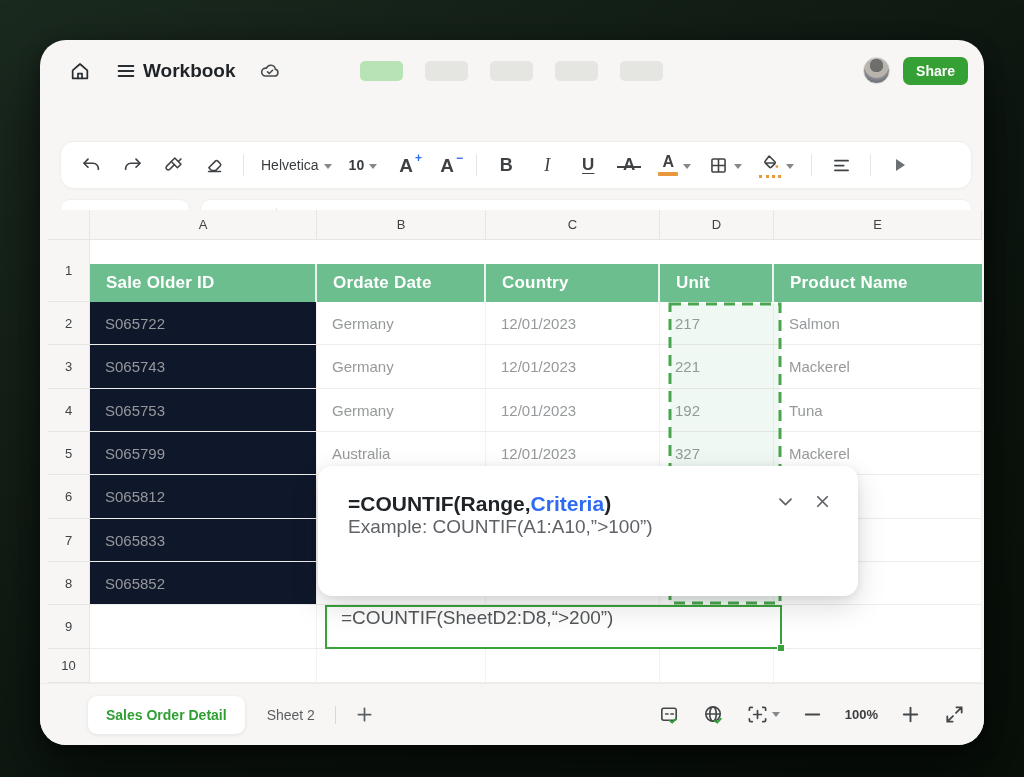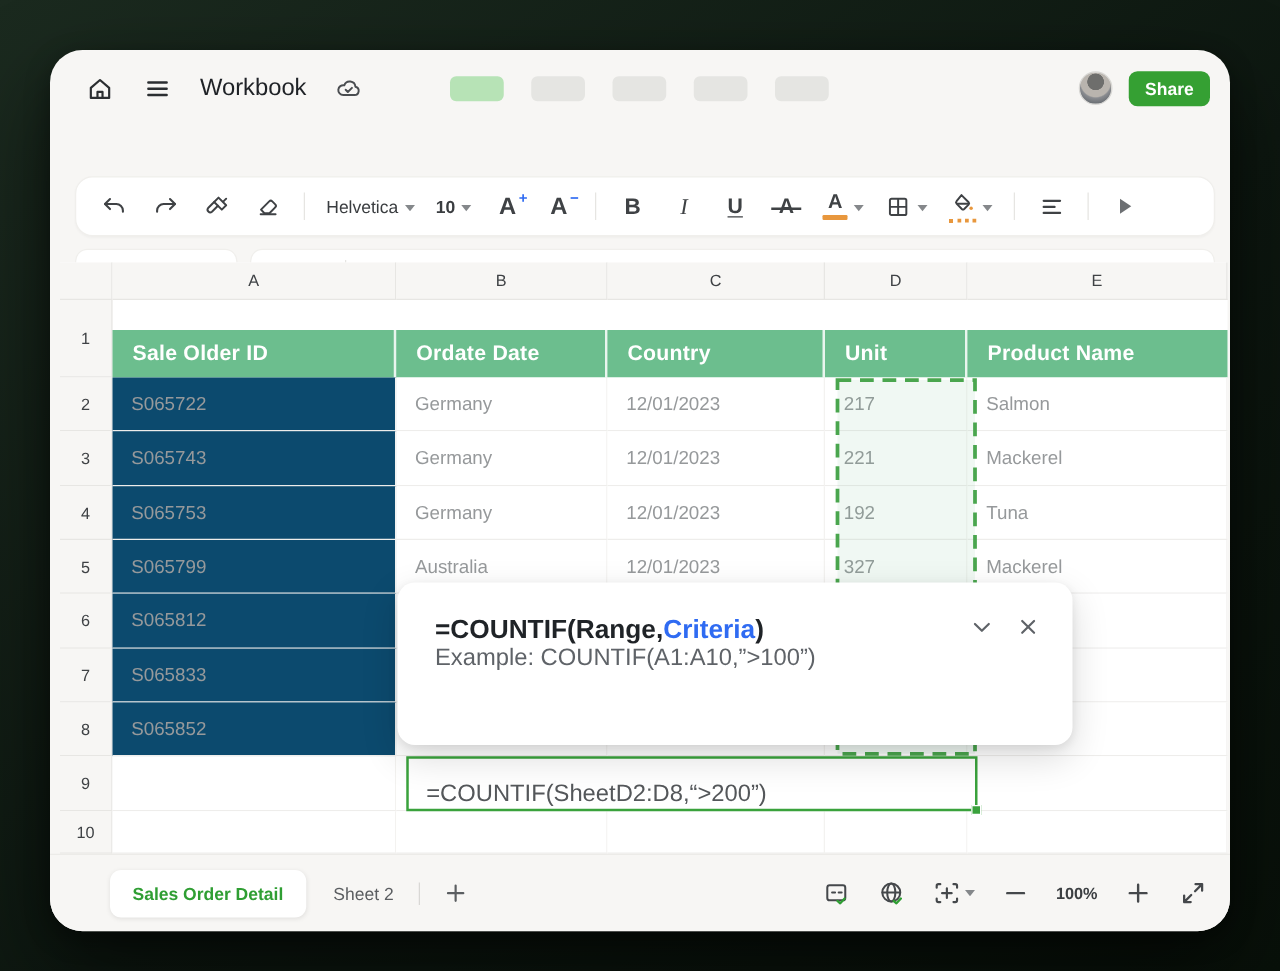--- a/index.html
+++ b/index.html
@@ -13,21 +13,21 @@
     position:absolute; left:40px; top:40px; width:944px; height:705px;
     background:#f7f6f4; border-radius:26px;
     box-shadow:0 30px 70px rgba(0,0,0,.55), 0 6px 20px rgba(0,0,0,.35);
     overflow:hidden;
   }
   
   .titlebar{position:relative; height:62px; display:flex; align-items:center; padding:0 16px 0 28px;}
   .tb-icon{width:24px;height:24px;color:#2b2e31;display:flex;align-items:center;justify-content:center;}
   .tb-icon svg{width:22px;height:22px;}
   .hamburger{margin-left:22px;}
-  .doc-title{margin-left:22px;font-size:19px;font-weight:400;color:#1f2226;}
+  .doc-title{margin-left:5px;font-size:19px;font-weight:700;color:#1f2226;}
   .cloud{margin-left:22px;color:#4a4d50;}
   .pills{position:absolute;left:320px;top:21px;display:flex;gap:22px;}
   .pill{width:43px;height:20px;border-radius:5px;background:#e5e5e2;}
   .pill.green{background:#b7e3b6;}
   .tb-right{margin-left:auto;display:flex;align-items:flex-start;gap:13px;}
   .avatar{width:27px;height:27px;border-radius:50%;
     background:radial-gradient(circle at 50% 30%, #6e6e6c 0 30%, #b9b4ae 32% 55%, #8a8c90 60%, #4c5258 100%);
     border:1px solid #d8d7d4;}
   .share-btn{height:28px;padding:0 13px;border:none;border-radius:7px;background:#35a033;
     color:#fff;font-weight:700;font-size:14px;font-family:inherit;display:flex;align-items:center;}
@@ -73,25 +73,25 @@
     grid-template-rows:30px 62px 43px 44px 43px 43px 44px 43px 43px 44px 34px;
     background:#fff;
   }
   .colhead,.gut{background:#f7f6f4;display:flex;align-items:center;justify-content:center;
     font-size:13px;color:#3f4245;border-bottom:1px solid #e7e6e3;border-right:1px solid #e7e6e3;}
   .hcell{background:#6cbe8e;color:#fff;font-size:17px;font-weight:600;letter-spacing:.2px;
     display:flex;align-items:center;padding:0 16px;margin-top:24px;}
   .hsep{border-right:2px solid rgba(255,255,255,.85);}
   .cell{background:#fff;display:flex;align-items:center;padding:0 15px;font-size:15px;color:#96999b;
     border-bottom:1px solid #eeedeb;border-right:1px solid #f3f2f0;}
-  .cell.tint{background:#0c4a6e;text-align:center;}
+  .cell.tint{background:#0f172a;text-align:center;}
   .sel-overlay{position:absolute;left:620px;top:92px;width:114px;height:303px;z-index:5;pointer-events:none;}
   .formula-box{
     position:absolute;left:277px;top:395px;width:457px;height:44px;z-index:8;background:#fff;
-    border:2px solid #3aa23c;display:flex;align-items:flex-end;padding:0 14px;
+    border:2px solid #3aa23c;display:flex;align-items:flex-start;padding:0 14px;
     font-size:19px;color:#54575a;
   }
   .fill-handle{position:absolute;right:-5px;bottom:-5px;width:8px;height:8px;background:#3aa23c;border:1px solid #fff;}
   
   .tooltip{
     position:absolute;left:278px;top:426px;width:540px;height:130px;background:#fff;border-radius:14px;
     box-shadow:0 10px 30px rgba(0,0,0,.14), 0 2px 8px rgba(0,0,0,.08);z-index:20;padding:26px 26px 0 30px;
   }
   .tt-head{display:flex;align-items:flex-start;}
   .tt-title{font-size:21px;font-weight:700;color:#1f2327;}

